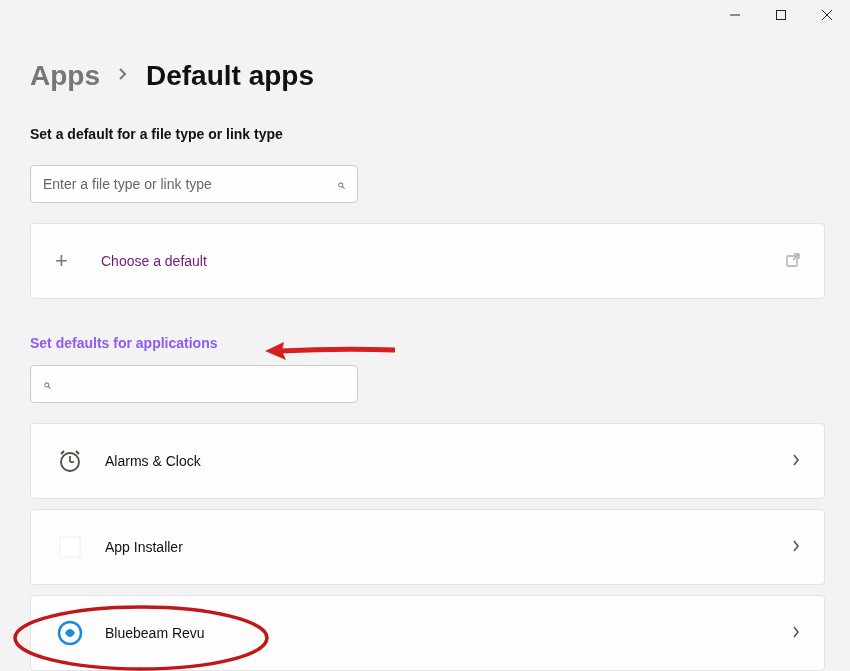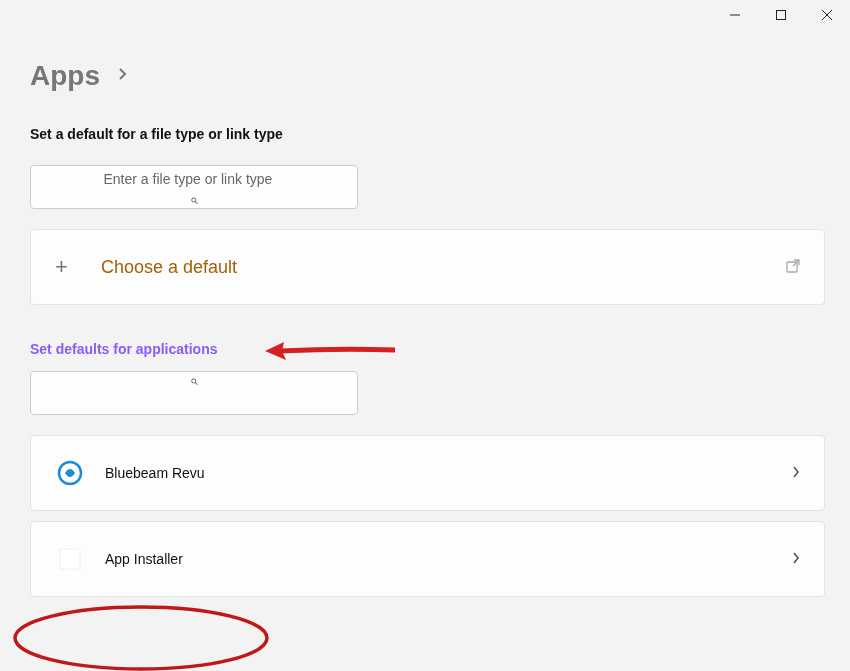--- a/index.html
+++ b/index.html
@@ -52,29 +52,28 @@
       color: #111;
     }
     .section-heading {
       font-size: 14px;
       font-weight: 600;
       color: #111;
       margin-bottom: 23px;
     }
     .search-box {
       width: 328px;
-      height: 44px;
+      height: 38px;
       border: 1px solid #ccc;
       background: #fefefe;
       border-radius: 4px;
       display: flex;
       align-items: center;
       padding: 0 12px;
       margin-bottom: 20px;
-      flex-direction: column;
     }
     .search-input {
       flex: 1;
       border: none;
       outline: none;
       background: transparent;
       font-size: 14px;
       color: #333;
     }
     .search-input::placeholder { color: #666; }
@@ -97,22 +96,22 @@
       align-items: center;
       padding: 0 24px;
     }
     .plus-icon {
       font-size: 22px;
       color: #777;
       font-weight: 300;
       width: 30px;
     }
     .choose-label {
-      font-size: 18px;
-      color: #a16207;
+      font-size: 14px;
+      color: #701a75;
       margin-left: 16px;
     }
     .spacer { flex: 1; }
     .popout-icon {
       color: #aaa;
       font-size: 14px;
     }
     .section2-heading {
       font-size: 14px;
       font-weight: 600;
@@ -181,20 +180,21 @@
 </div>
 
 <div class="content">
   <div class="breadcrumb">
     <span class="bc-parent">Apps</span>
     <span class="bc-chevron">
       <svg width="10" height="14" viewBox="0 0 10 14">
           <path d="M2 2 L7 7 L2 12" fill="none" stroke="#777" stroke-width="2"></path>
         </svg>
     </span>
+    <span class="bc-current">Default apps</span>
   </div>
 
   <div class="section-heading">Set a default for a file type or link type</div>
 
   <div class="search-box">
     <input class="search-input" placeholder="Enter a file type or link type" style="">
     <span class="search-icon">⌕</span>
   </div>
 
   <div class="card choose-default">
@@ -208,52 +208,70 @@
         </svg>
     </span>
   </div>
 
   <div class="section2-heading">Set defaults for applications</div>
 
   <div class="search-box">
     <span class="search-icon">⌕</span>
   </div>
 
+  <div class="card app-card">
+    <span class="app-icon-wrap">
+      <svg width="26" height="26" viewBox="0 0 26 26">
+        <circle cx="13" cy="14" r="9" fill="none" stroke="#444" stroke-width="1.8"></circle>
+        <line x1="13" y1="14" x2="13" y2="8" stroke="#444" stroke-width="1.6"></line>
+        <line x1="13" y1="14" x2="17" y2="14" stroke="#444" stroke-width="1.6"></line>
+        <path d="M4 6 L7 3 M22 6 L19 3" stroke="#444" stroke-width="1.8" fill="none"></path>
+        <circle cx="13" cy="14" r="9" fill="none" stroke="#d08a00" stroke-width="0.8" stroke-dasharray="1 2"></circle>
+      </svg>
+    </span>
+    <span class="app-label">Alarms &amp; Clock</span>
+    <span class="spacer"></span>
+    <span class="chevron-right">
+      <svg width="8" height="12" viewBox="0 0 8 12">
+          <path d="M2 1 L6 6 L2 11" fill="none" stroke="#555" stroke-width="1.6"></path>
+        </svg>
+    </span>
+  </div>
+
+  <div class="card app-card">
+    <span class="app-icon-wrap">
+      <svg width="26" height="26" viewBox="0 0 26 26">
+        <rect x="3" y="3" width="20" height="20" fill="#fff" stroke="#ddd" stroke-width="0.5"></rect>
+      </svg>
+    </span>
+    <span class="app-label">App Installer</span>
+    <span class="spacer"></span>
+    <span class="chevron-right">
+      <svg width="8" height="12" viewBox="0 0 8 12">
+          <path d="M2 1 L6 6 L2 11" fill="none" stroke="#555" stroke-width="1.6"></path>
+        </svg>
+    </span>
+  </div>
 
   <div class="card app-card">
     <span class="app-icon-wrap">
       <svg width="26" height="26" viewBox="0 0 26 26">
         <circle cx="13" cy="13" r="11" fill="none" stroke="#1a8cd8" stroke-width="2.5"></circle>
         <path d="M8 13 Q 13 5 18 13 Q 13 21 8 13 Z" fill="#1a8cd8"></path>
       </svg>
     </span>
     <span class="app-label">Bluebeam Revu</span>
     <span class="spacer"></span>
     <span class="chevron-right">
       <svg width="8" height="12" viewBox="0 0 8 12">
           <path d="M2 1 L6 6 L2 11" fill="none" stroke="#555" stroke-width="1.6"></path>
         </svg>
     </span>
   </div>
 
-  <div class="card app-card">
-    <span class="app-icon-wrap">
-      <svg width="26" height="26" viewBox="0 0 26 26">
-        <rect x="3" y="3" width="20" height="20" fill="#fff" stroke="#ddd" stroke-width="0.5"></rect>
-      </svg>
-    </span>
-    <span class="app-label">App Installer</span>
-    <span class="spacer"></span>
-    <span class="chevron-right">
-      <svg width="8" height="12" viewBox="0 0 8 12">
-          <path d="M2 1 L6 6 L2 11" fill="none" stroke="#555" stroke-width="1.6"></path>
-        </svg>
-    </span>
-  </div>
-
 </div>
 
 <svg class="red-arrow" width="140" height="30" viewBox="0 0 140 30">
   <path d="M135 12 Q 80 10 20 13" stroke="#d61f1f" stroke-width="5" fill="none"></path>
   <path d="M5 13 L24 4 L22 13 L26 22 Z" fill="#d61f1f"></path>
 </svg>
 
 <svg class="red-ellipse" width="262" height="72" viewBox="0 0 262 72">
   <ellipse cx="131" cy="36" rx="126" ry="31" fill="none" stroke="#c01818" stroke-width="3.5"></ellipse>
 </svg>

